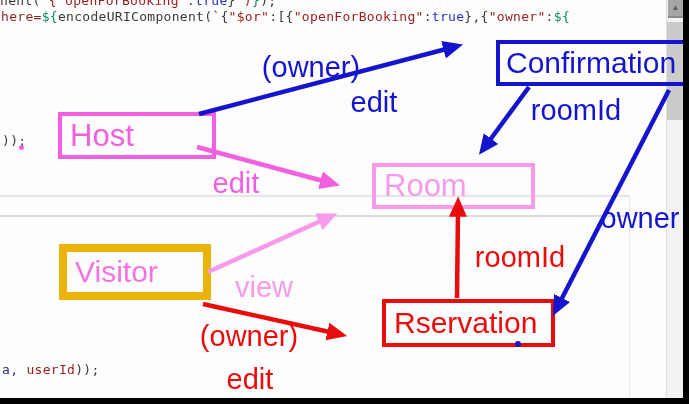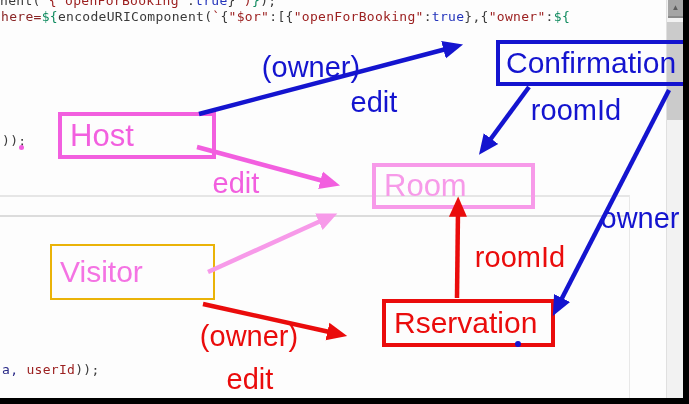--- a/index.html
+++ b/index.html
@@ -43,21 +43,21 @@
   <div class="hline" style="left:0;top:215px;width:630px;height:2px;background:#dcdcdc;"></div>
   <div class="vline" style="left:629px;top:195px;width:1px;height:203px;background:#e8e8e8;"></div>
 
   <div class="sb-track"></div>
   <div class="sb-btn"><span>▲</span></div>
   <div class="sb-thumb"></div>
 
   <div class="box" style="left:34px;top:112px;width:158px;height:47px;border:4px solid #f25fdf;color:#f25fdf;font-size:31px;">
     <span class="box-label">Host</span>
   </div>
-  <div class="box" style="left:26px;top:244px;width:165px;height:56px;border:2px solid #eab308;color:#f473e3;font-size:30px;">
+  <div class="box" style="left:35px;top:244px;width:152px;height:56px;border:8px solid #eab308;color:#f473e3;font-size:30px;">
     <span class="box-label">Visitor</span>
   </div>
   <div class="box" style="left:348px;top:163px;width:163px;height:46px;border:4px solid #f79ae9;color:#f79ae9;font-size:31px;">
     <span class="box-label">Room</span>
   </div>
   <div class="box" style="left:472px;top:40px;width:196px;height:46px;border:4px solid #1414cf;color:#1414cf;font-size:30px;">
     <span class="box-label" style="padding-left:6px;">Confirmation</span>
   </div>
   <div class="box" style="left:358px;top:299px;width:173px;height:48px;border:4px solid #ea0c0c;color:#ea0c0c;font-size:30px;">
     <span class="box-label">Rservation</span>
@@ -83,20 +83,21 @@
     <line x1="208" y1="272" x2="325" y2="219" stroke="#f79ae9" stroke-width="4.5" marker-end="url(#ah-pinklight)"></line>
     <line x1="203" y1="304" x2="334" y2="333" stroke="#ea0c0c" stroke-width="4.5" marker-end="url(#ah-red)"></line>
     <line x1="457" y1="298" x2="458" y2="210" stroke="#ea0c0c" stroke-width="4.5" marker-end="url(#ah-red)"></line>
     <line x1="529" y1="87" x2="487" y2="144" stroke="#1414cf" stroke-width="4.5" marker-end="url(#ah-blue)"></line>
     <line x1="669" y1="90" x2="559" y2="304" stroke="#1414cf" stroke-width="4.5" marker-end="url(#ah-blue)"></line>
   </svg>
 
   <div class="lbl" style="left:311px;top:67px;color:#1414cf;">(owner)</div>
   <div class="lbl" style="left:374px;top:102px;color:#1414cf;">edit</div>
   <div class="lbl" style="left:236px;top:183px;color:#f25fdf;">edit</div>
+  <div class="lbl" style="left:264px;top:287px;color:#f79ae9;">view</div>
   <div class="lbl" style="left:249px;top:336px;color:#ea0c0c;">(owner)</div>
   <div class="lbl" style="left:250px;top:379px;color:#ea0c0c;">edit</div>
   <div class="lbl" style="left:520px;top:257px;color:#ea0c0c;">roomId</div>
   <div class="lbl" style="left:576px;top:110px;color:#1414cf;">roomId</div>
   <div class="lbl" style="left:640px;top:218px;color:#1414cf;">owner</div>
 
   <div class="dot" style="left:515px;top:341px;width:6px;height:6px;background:#1414cf;"></div>
   <div class="dot" style="left:19px;top:145px;width:5px;height:5px;background:#f25fdf;"></div>
 
   <div class="edge-black" style="left:683px;top:0;width:6px;height:404px;"></div>

